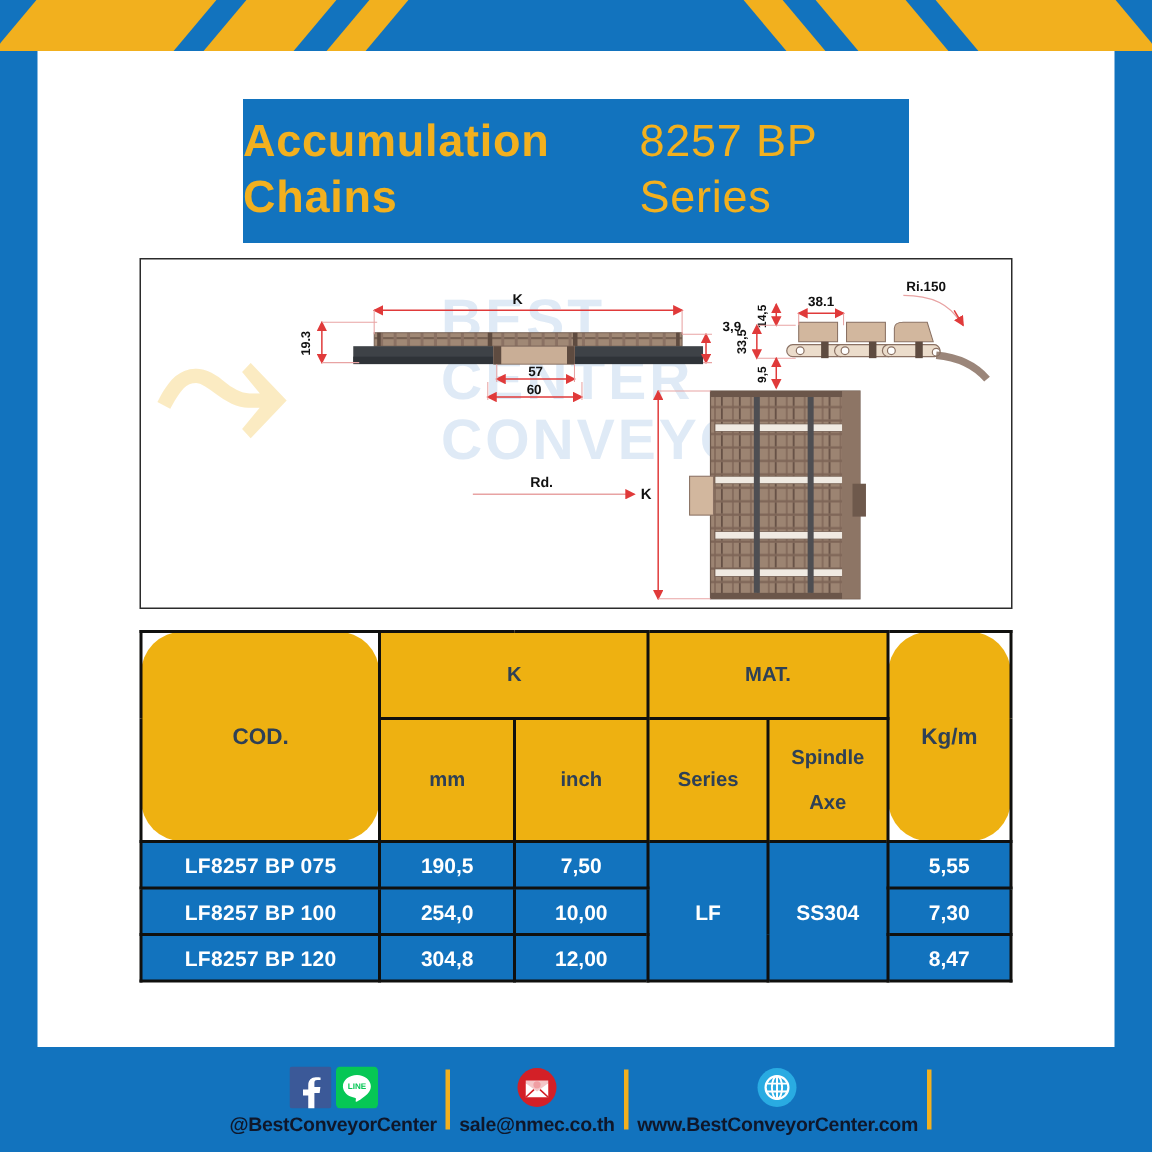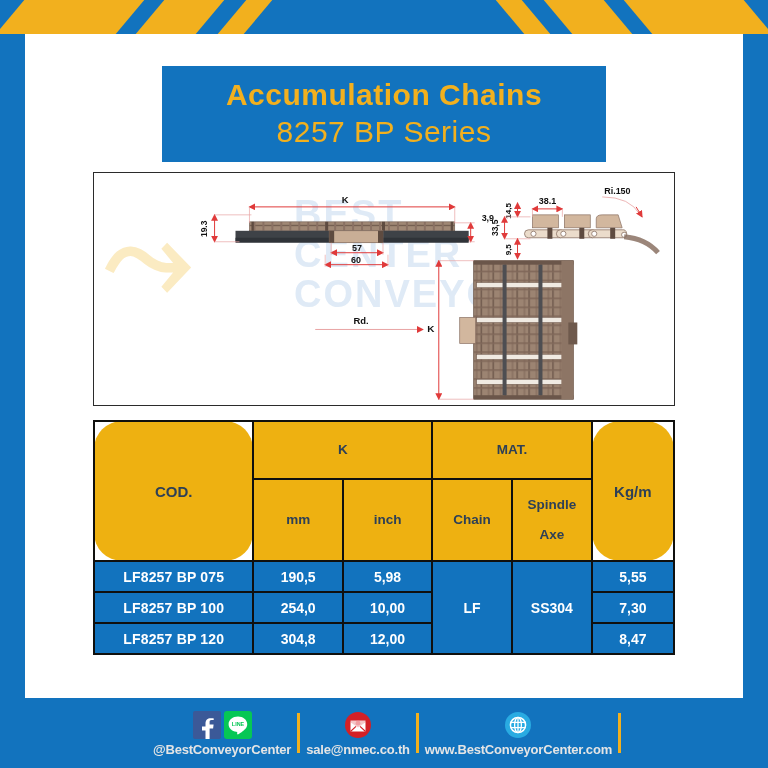--- a/index.html
+++ b/index.html
@@ -34,22 +34,22 @@
     position: absolute; left: 25px; top: 34px;
     width: 718px; height: 664px;
     background: #FFFFFF;
   }
 
   
   .title-banner {
     position: absolute; left: 137px; top: 32px;
     width: 444px; height: 96px;
     background: #1273BE;
-    display: flex; flex-direction: column;
-    align-items: center; justify-content: center;
+    display: flex; 
+    align-items: center; 
     color: #F2B01E;
   }
   .title-line1 { font-size: 30px; font-weight: bold; letter-spacing: .5px; line-height: 1.22; }
   .title-line2 { font-size: 30px; font-weight: normal; letter-spacing: .5px; line-height: 1.22; }
 
   
   .diagram-panel {
     position: absolute; left: 68px; top: 138px;
     width: 582px; height: 234px;
     background: #FFFFFF; border: 1.5px solid #2B2B2B;
@@ -97,21 +97,21 @@
   
   .footer {
     position: absolute; left: 0; bottom: 0;
     width: 768px; height: 70px;
     background: #1273BE;
     display: flex; align-items: center;
   }
   .fitem {
     display: flex; flex-direction: column;
     align-items: center; justify-content: center;
-    color: #e5e5e5; font-weight: bold; font-size: 13px;
+    color: #0f172a; font-weight: bold; font-size: 13px;
     padding: 0 6px; height: 100%;
   }
   .fitem .ficons { display: flex; gap: 3px; align-items: center; height: 30px; margin-bottom: 2px; }
   .fitem .flabel { white-space: nowrap; letter-spacing: -.2px; }
   .fsep { width: 3px; height: 40px; background: #F2B01E; flex: 0 0 auto; }
   .fspace { flex: 1 1 auto; }
 
   .ic { width: 28px; height: 28px; display: block; }
 </style>
 </head>
@@ -285,32 +285,32 @@
       <thead>
         <tr>
           <td class="tall" rowspan="2" style="width:157px">COD.</td>
           <td class="top" colspan="2" style="width:176px">K</td>
           <td class="top" colspan="2" style="width:157px">MAT.</td>
           <td class="tall" rowspan="2" style="width:81px">Kg/m</td>
         </tr>
         <tr>
           <td class="sub" style="width:88px">mm</td>
           <td class="sub" style="width:88px">inch</td>
-          <td class="sub" style="width:82px">Chain</td>
+          <td class="sub" style="width:82px">Series</td>
           <td class="sub two-line" style="width:86px">
             <span>Spindle</span><br>
             <span>Axe</span>
           </td>
         </tr>
       </thead>
       <tbody>
         <tr>
           <td class="code">LF8257 BP 075</td>
           <td>190,5</td>
-          <td>5,98</td>
+          <td>7,50</td>
           <td rowspan="3">LF</td>
           <td rowspan="3">SS304</td>
           <td>5,55</td>
         </tr>
         <tr>
           <td class="code">LF8257 BP 100</td>
           <td>254,0</td>
           <td>10,00</td>
           <td>7,30</td>
         </tr>

